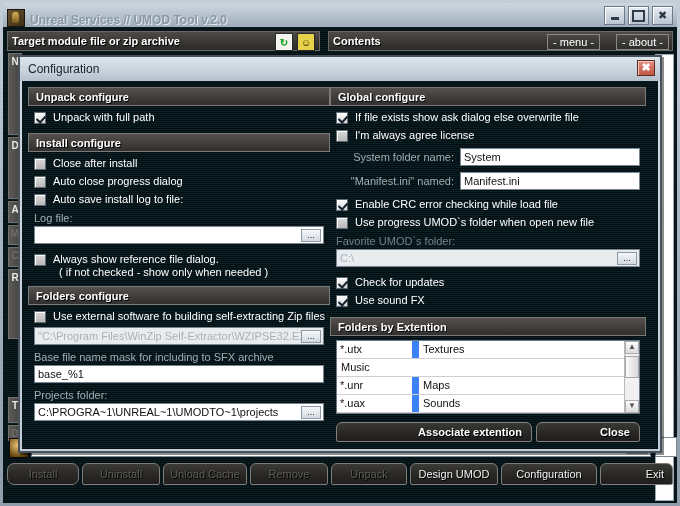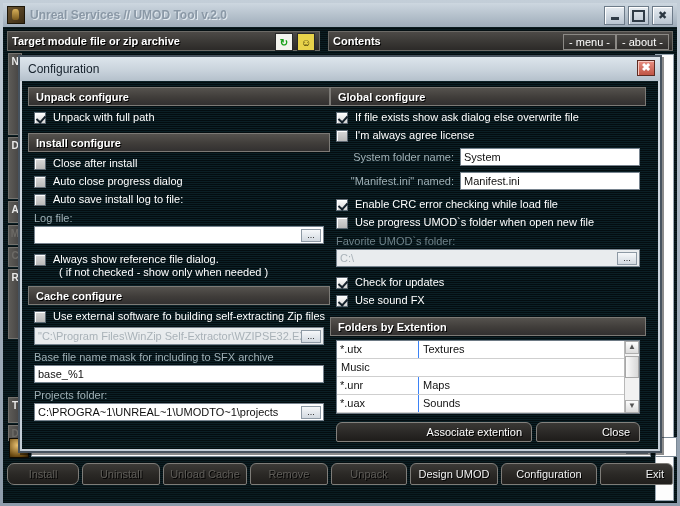--- a/index.html
+++ b/index.html
@@ -11,21 +11,21 @@
     -webkit-font-smoothing:none;
   }
   
   #app{
     position:absolute;left:0;top:0;width:680px;height:506px;
     background:linear-gradient(180deg,#c3ced8 0%,#aab6c2 40%,#8e9cab 100%);
     box-sizing:border-box;
     padding:3px;
   }
   .titlebar{
-    height:24px;display:flex;align-items:center;
+    height:24px;display:flex;align-items:flex-end;
     background:linear-gradient(180deg,#cdd7e0 0%,#b6c2cd 50%,#9fadbb 100%);
     position:relative;
   }
   .app-icon{
     width:16px;height:16px;margin:0 5px 0 4px;
     background:linear-gradient(135deg,#6a5330,#3b2d16);
     border:1px solid #1d1608;position:relative;flex:none;
   }
   .app-icon:after{
     content:"";position:absolute;left:4px;top:2px;width:7px;height:11px;
@@ -64,21 +64,21 @@
     display:flex;align-items:center;box-sizing:border-box;
     color:#ffffff;font-weight:bold;font-size:11px;
   }
   .mainhdr .lbl{padding-left:4px;text-shadow:1px 1px 0 #000;}
   .hdr-left{left:4px;top:4px;width:313px;}
   .hdr-right{left:325px;top:4px;width:345px;}
   .hdr-icons{position:absolute;right:4px;top:1px;display:flex;gap:4px;}
   .mini-icon{width:16px;height:16px;border:1px solid #2a2a2a;display:flex;align-items:center;justify-content:center;font-size:10px;}
   .icon-refresh{background:#f4f4ee;color:#17a017;font-weight:bold;}
   .icon-smiley{background:#e8d24a;color:#3a3000;}
-  .menubtns{position:absolute;right:3px;top:2px;display:flex;gap:0;}
+  .menubtns{position:absolute;right:3px;top:2px;display:flex;gap:16px;}
   .menubtn{
     background:linear-gradient(180deg,#4a4845,#2f2d2b);
     border:1px solid #8b8985;color:#fff;font-weight:normal;font-size:11px;
     padding:1px 5px;box-sizing:border-box;height:16px;line-height:13px;
   }
   
   .vstrip{position:absolute;left:5px;width:14px;
     background:linear-gradient(90deg,#5d5b57,#434140);
     border:1px solid #75736f;box-sizing:border-box;
     color:#e8e8e8;font-weight:bold;font-size:10px;
@@ -201,39 +201,40 @@
     display:flex;align-items:center;
   }
   .fieldrow .fbox .val{padding-left:3px;color:#101010;font-size:11px;}
 
   
   .listbox{
     margin:4px 6px 0 6px;height:74px;background:#fff;border:1px solid #6e7a85;
     box-sizing:border-box;position:relative;overflow:hidden;
   }
   .lrow{display:flex;height:18px;border-bottom:1px solid #cfcfcf;box-sizing:border-box;}
-  .lc1{width:82px;border-right:1px solid #3b82f6;box-sizing:border-box;padding-left:3px;color:#111;font-size:11px;line-height:17px;}
+  .lc1{width:82px;border-right:7px solid #3b82f6;box-sizing:border-box;padding-left:3px;color:#111;font-size:11px;line-height:17px;}
   .lc2{flex:1;padding-left:4px;color:#111;font-size:11px;line-height:17px;}
   .lscroll{
     position:absolute;right:0;top:0;width:15px;height:100%;
     background:#f1f1f1;border-left:1px solid #b8b8b8;box-sizing:border-box;
   }
   .sarrow{height:13px;background:linear-gradient(180deg,#fdfdfd,#dcdcdc);border:1px solid #aeaeae;
     box-sizing:border-box;color:#555;font-size:8px;text-align:center;line-height:10px;}
   .sthumb{position:absolute;left:0;top:15px;width:100%;height:22px;
     background:linear-gradient(90deg,#fbfbfb,#d8d8d8);border:1px solid #a8a8a8;box-sizing:border-box;}
   .sarrow.bot{position:absolute;bottom:0;left:0;width:100%;}
 
   .dlgbtns{display:flex;gap:4px;margin:8px 6px 0 6px;}
   .dlgbtn{
     height:20px;flex:1;
     background:linear-gradient(180deg,#3a3835 0%,#2a2826 55%,#1e1c1a 100%);
     border:1px solid #83817d;border-radius:6px 6px 2px 2px;
     color:#fff;font-size:11px;display:flex;align-items:center;box-sizing:border-box;
     text-shadow:1px 1px 0 #000;
+    font-weight:bold;
   }
   .dlgbtn .bl{width:100%;text-align:right;padding-right:9px;}
 </style>
 </head>
 <body>
 
 <div id="app">
 
   <div class="titlebar">
     <div class="app-icon"></div>
@@ -371,21 +372,21 @@
           <span class="val"></span>
           <span class="dotsbtn">...</span>
         </div>
         <div class="chkrow" style="margin-top:9px;">
           <span class="chk off"></span>
           <span class="ctext">Always show reference file dialog.</span>
         </div>
         <div class="csub">( if not checked - show only when needed )</div>
 
         <div class="grouphdr" style="margin-top:8px;">
-            <span>Cache configure</span>
+            <span>Folders configure</span>
           </div>
         <div class="chkrow">
           <span class="chk off"></span>
           <span class="ctext">Use external software fo building self-extracting Zip files</span>
         </div>
         <div class="txtbox disabled" style="margin-top:4px;">
           <span class="val">"C:\Program Files\WinZip Self-Extractor\WZIPSE32.EXE"</span>
           <span class="dotsbtn">...</span>
         </div>
         <div class="lbl-dim">Base file name mask for including to SFX archive</div>

